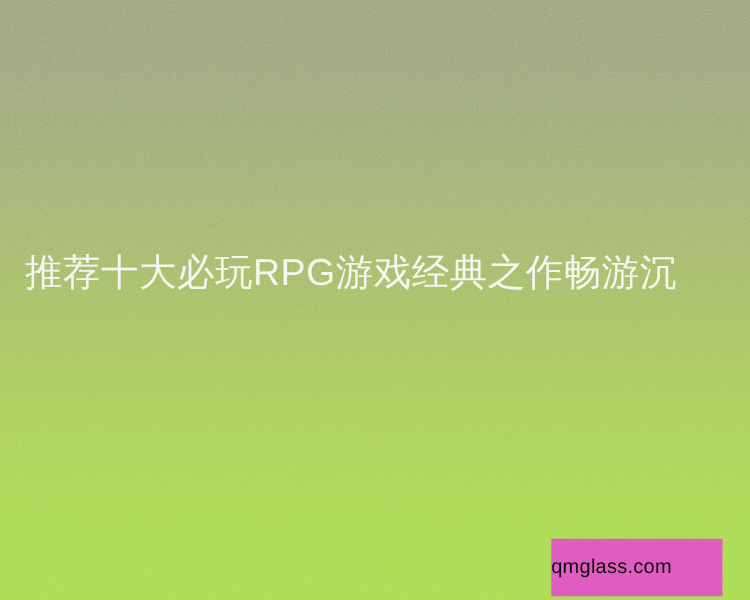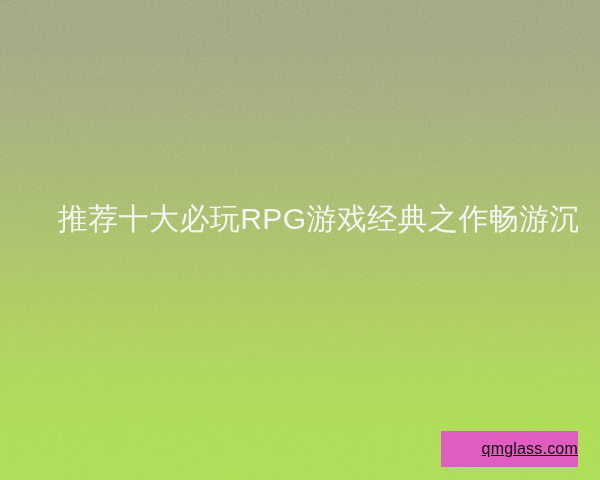--- a/index.html
+++ b/index.html
@@ -38,47 +38,46 @@
     pointer-events: none;
     opacity: 0.35;
     mix-blend-mode: overlay;
   }
 
   #title-block {
     position: absolute;
     left: 0;
     right: 0;
     top: 198px;
-    text-align: right;
+    text-align: left;
     padding: 0 20px;
     box-sizing: border-box;
   }
 
   .title-line {
     display: block;
     color: #f4f6ef;
     font-size: 30px;
     line-height: 41px;
     font-weight: 400;
     letter-spacing: 0.4px;
     white-space: nowrap;
     font-family: "Liberation Sans", "DejaVu Sans", sans-serif;
   }
 
   #watermark-badge {
     position: absolute;
     left: 441px;
     top: 431px;
     width: 137px;
-    height: 36px;
+    height: 46px;
     background: #e15cc0;
     display: flex;
     align-items: center;
-    justify-content: flex-end;
-    text-decoration: underline;
+    justify-content: flex-start;
   }
 
   #watermark-text {
     color: #0d0d0d;
     font-size: 16px;
     line-height: 1;
     letter-spacing: 0.2px;
     font-family: "Liberation Sans", "DejaVu Sans", sans-serif;
   }
 </style>

